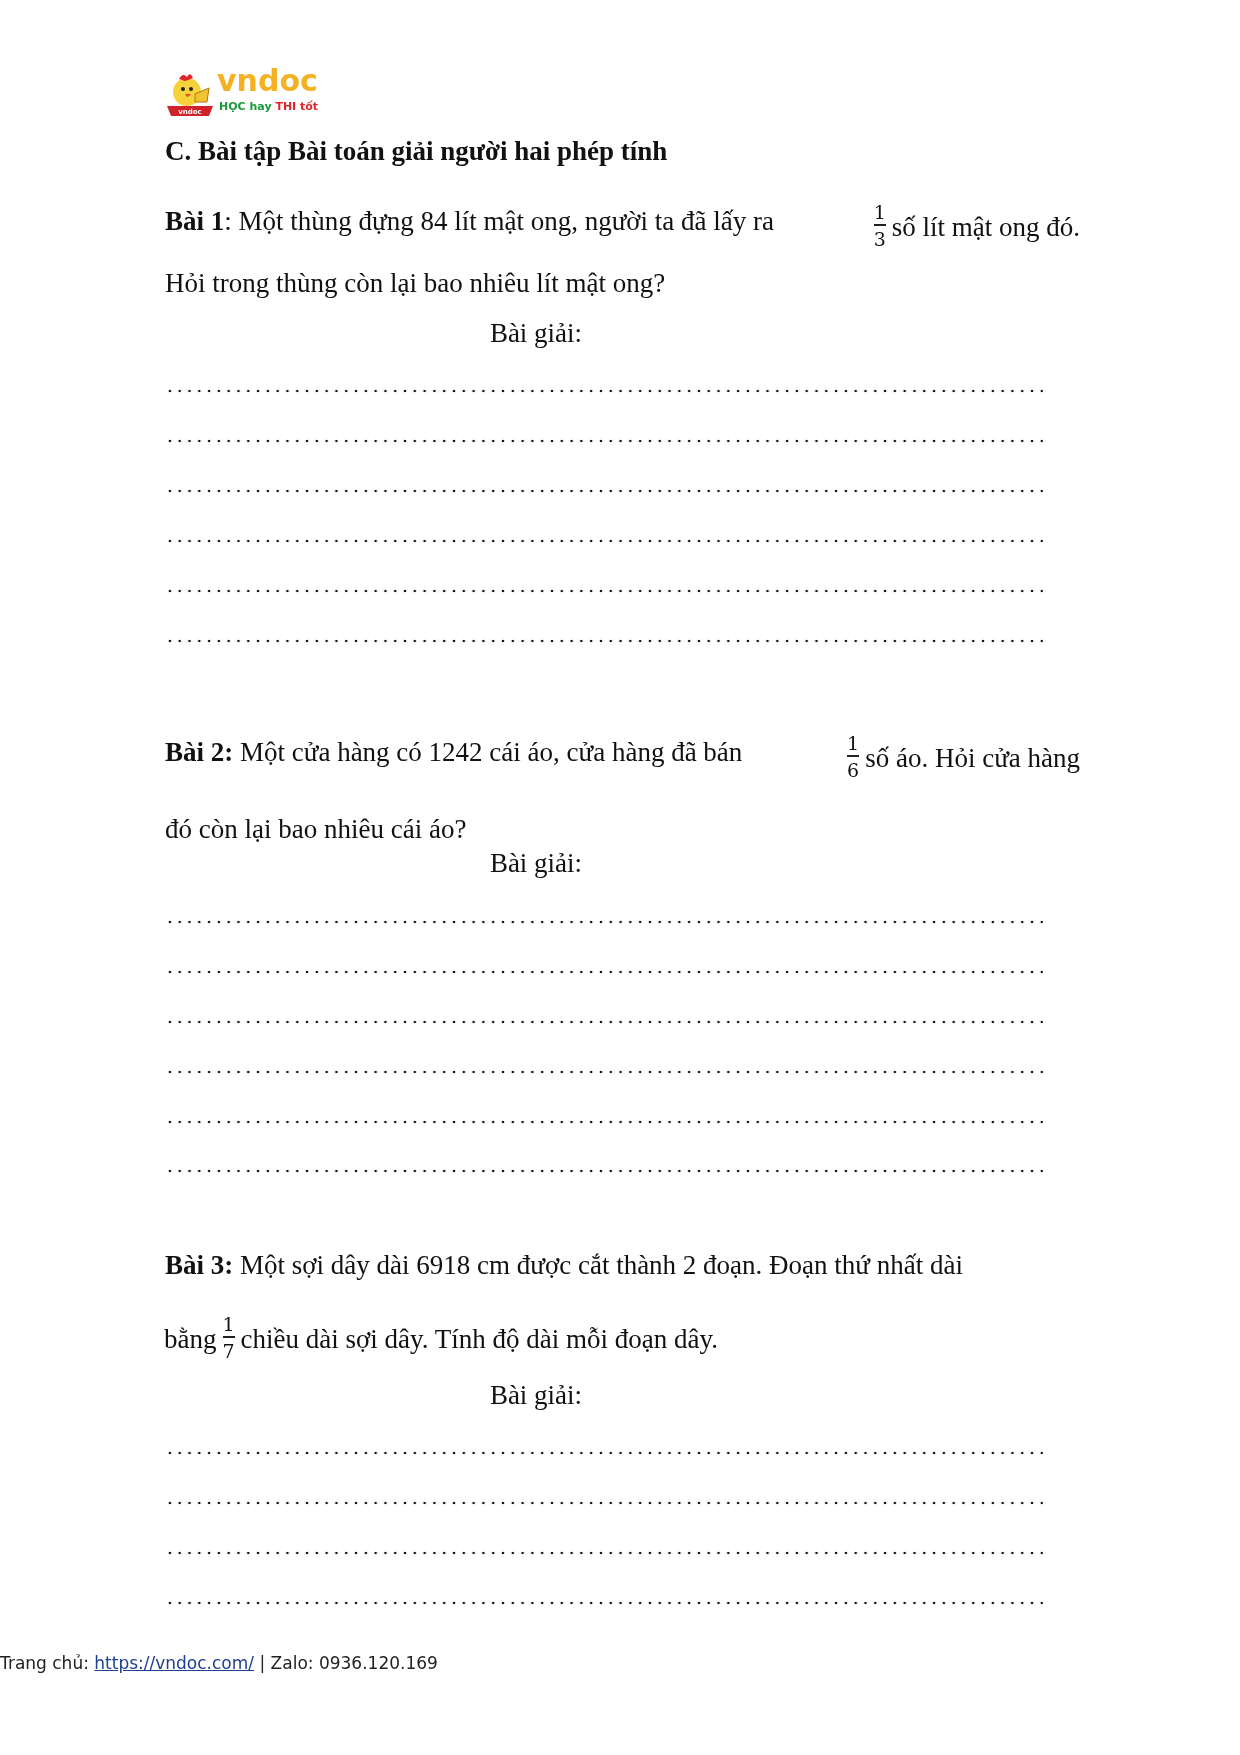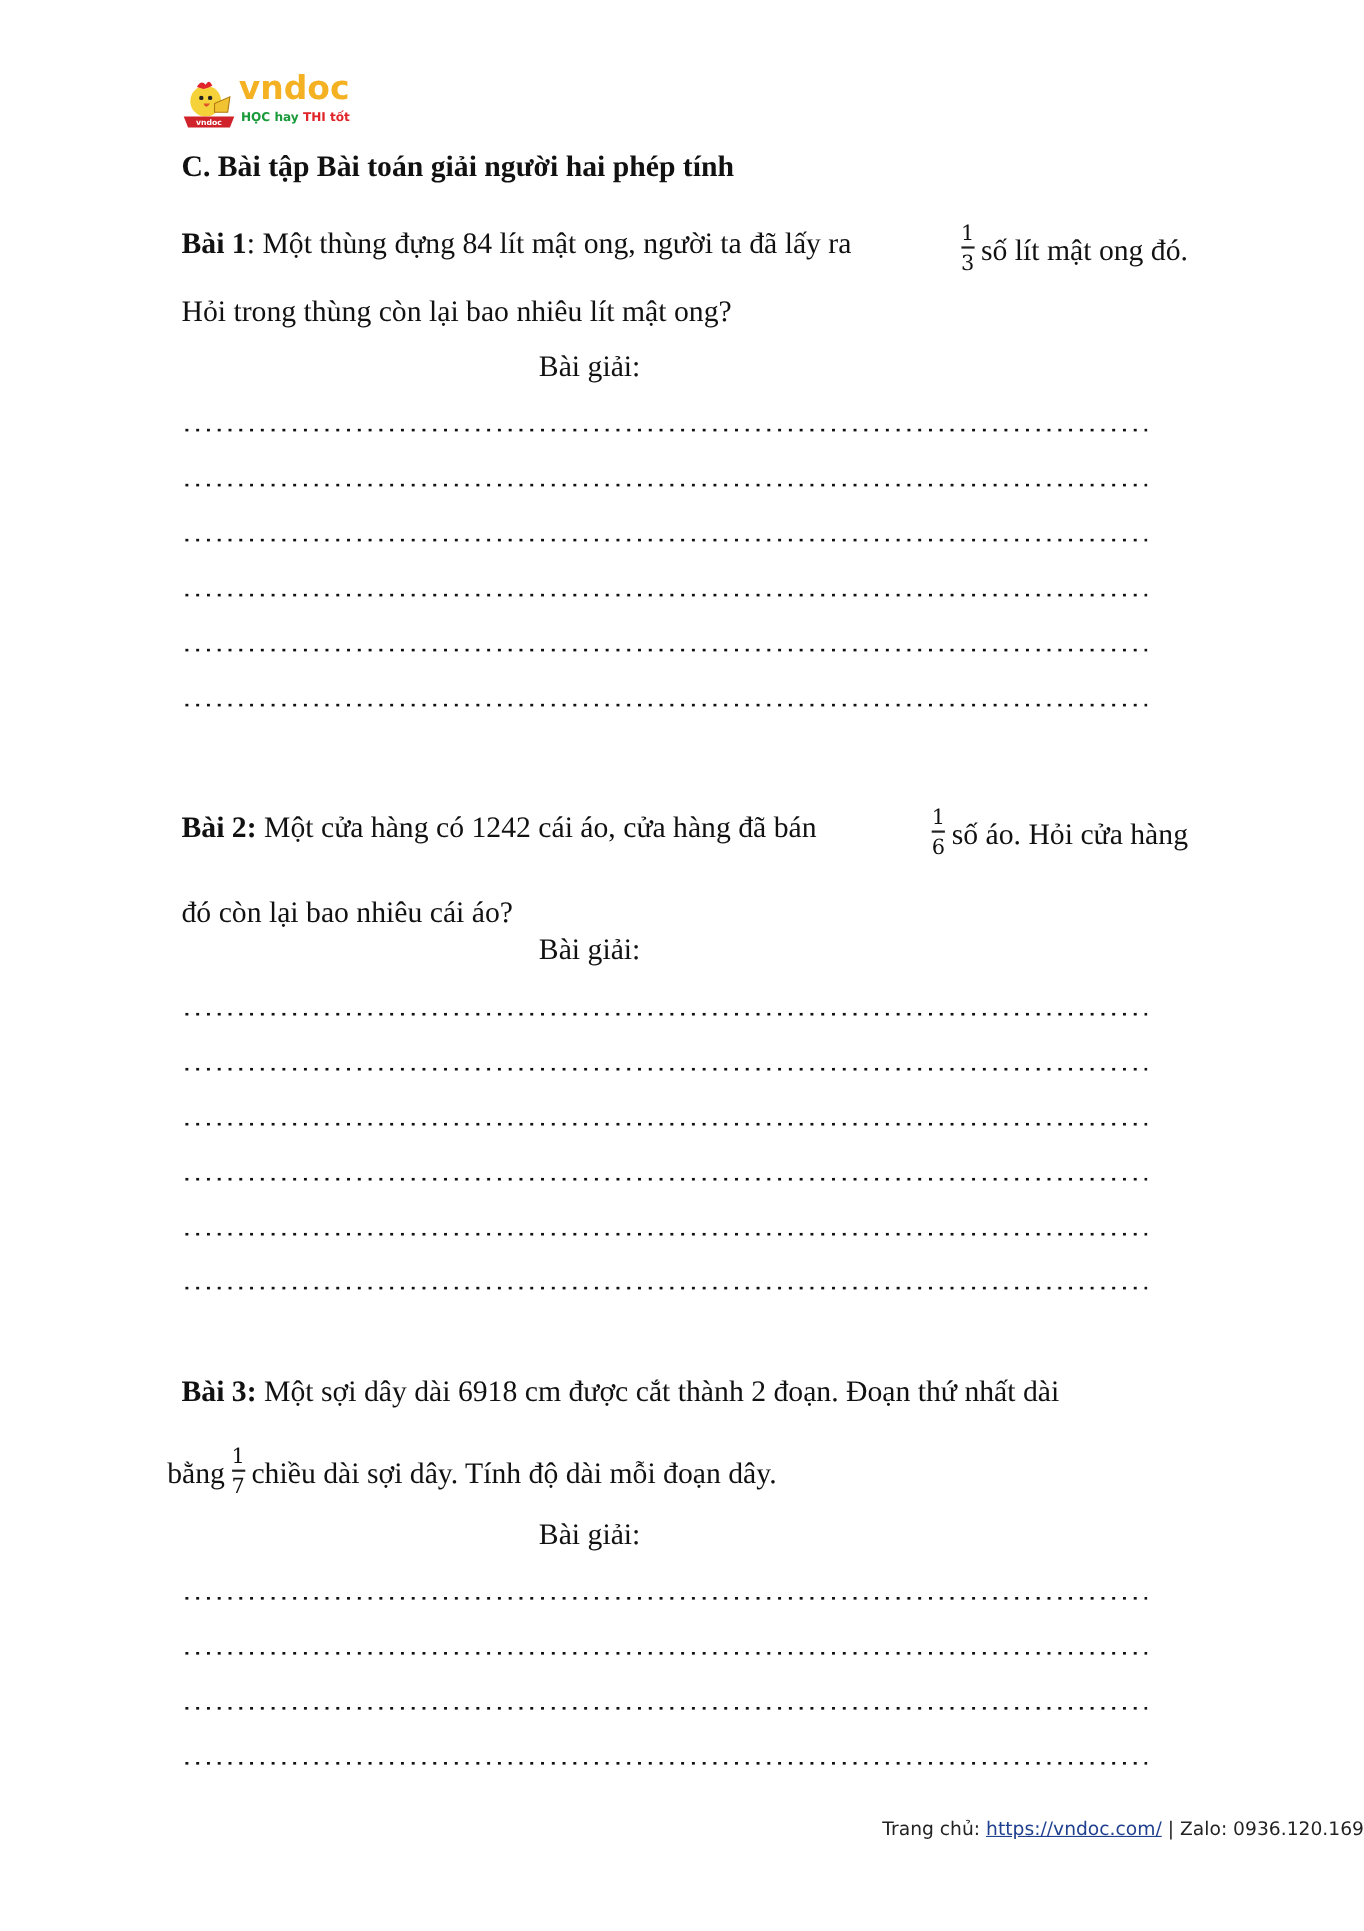--- a/index.html
+++ b/index.html
@@ -112,21 +112,21 @@
       height: 1.5px;
       background: #222;
       margin: 2px 0 3px 0;
     }
     .frac .den { padding: 0 2px; }
 
     .footer {
       left: 0;
       width: 1240px;
       top: 1652px;
-      text-align: right;
+      text-align: left;
       font-family: "DejaVu Sans", "Liberation Sans", sans-serif;
       font-size: 17px;
       line-height: 22px;
       color: #222;
     }
     .footer a {
       color: #1f3f8f;
       text-decoration: underline;
     }
   </style>
@@ -192,21 +192,21 @@
   <div class="dots" style="top:920px;"></div>
   <div class="dots" style="top:970px;"></div>
   <div class="dots" style="top:1020px;"></div>
   <div class="dots" style="top:1070px;"></div>
   <div class="dots" style="top:1120px;"></div>
   <div class="dots" style="top:1169px;"></div>
 
   <div class="abs para justify-line" style="top:1248px;">
     <span><b>Bài 3:</b> <span>Một sợi dây dài 6918 cm được cắt thành 2 đoạn. Đoạn thứ nhất dài</span></span>
   </div>
-  <div class="abs para" style="left:152px; top:1316px; display:flex; align-items:center;">
+  <div class="abs para" style="left:164px; top:1316px; display:flex; align-items:center;">
     <span>bằng</span>
     <span class="frac">
       <span class="num">1</span>
       <span class="bar"></span>
       <span class="den">7</span>
     </span>
     <span>chiều dài sợi dây. Tính độ dài mỗi đoạn dây.</span>
   </div>
   <div class="abs center-label" style="top:1378px;">Bài giải:</div>
 

